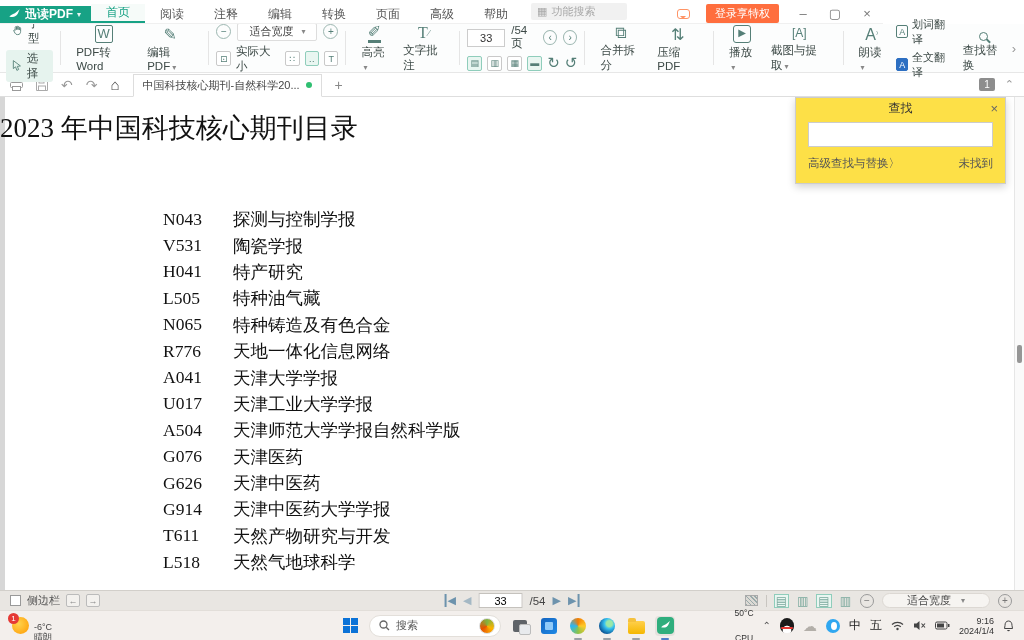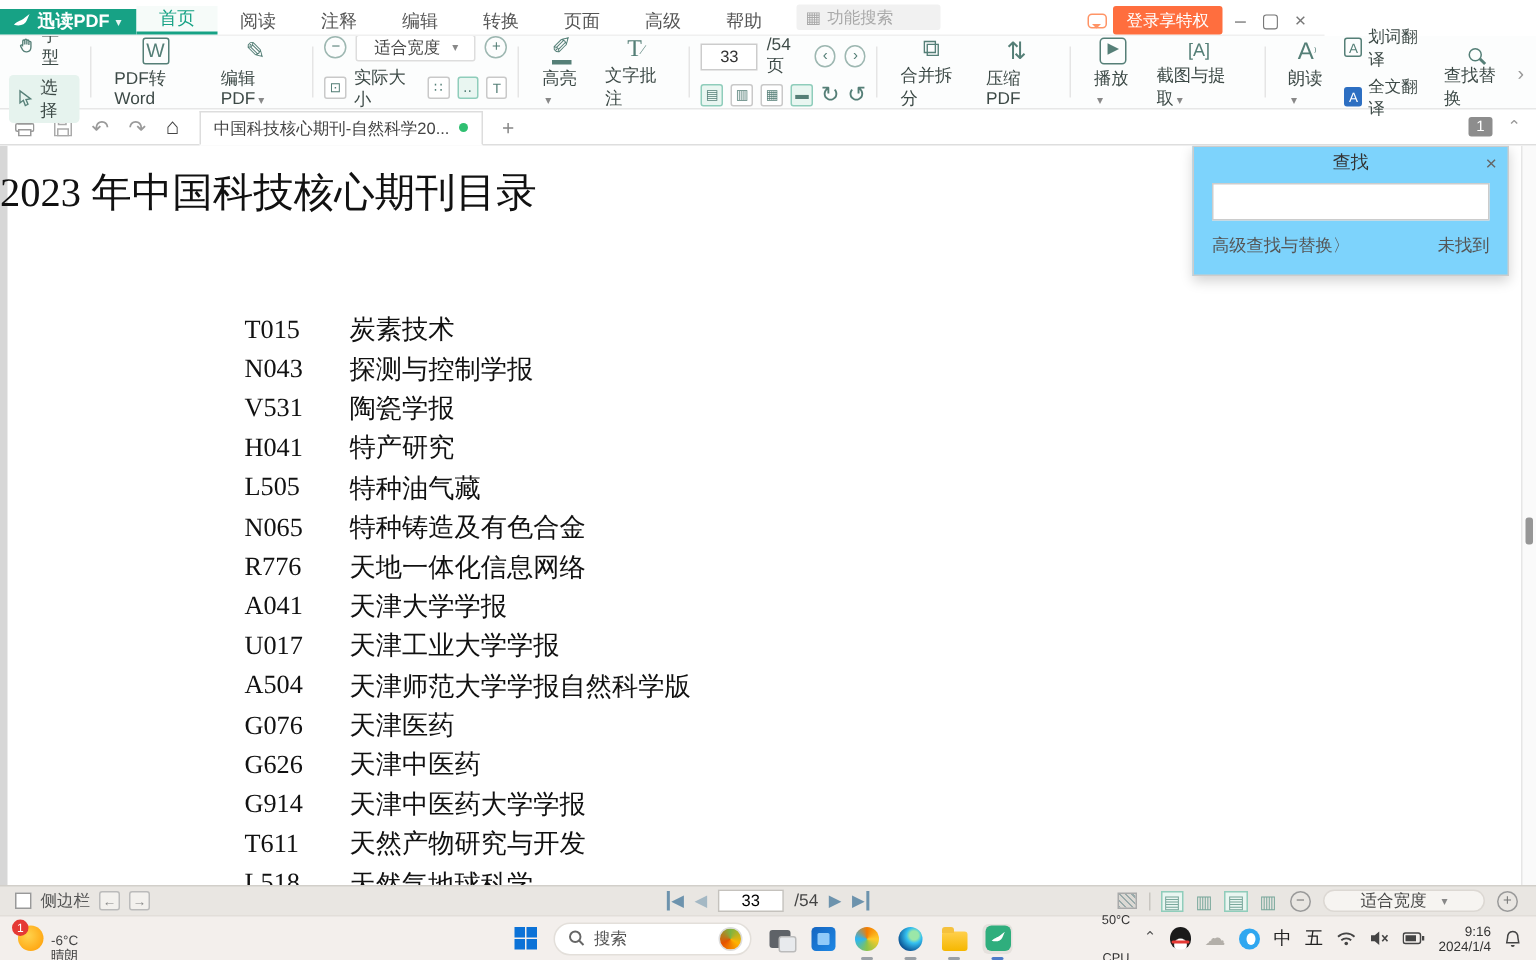--- a/index.html
+++ b/index.html
@@ -6,21 +6,21 @@
   html,body { width:1024px; height:640px; overflow:hidden; }
   body { font-family:"Liberation Sans","DejaVu Sans",sans-serif; font-size:12px; color:#333; background:#fff; position:relative; }
 
   
   .menubar { position:absolute; top:0; left:0; width:883px; height:24px; background:#fff; display:flex; align-items:flex-end; border-bottom:1px solid #f0f0f0; z-index:20; }
   .logo { background:#17a285; color:#fff; display:flex; align-items:center; gap:4px; padding:0 10px 0 8px; font-size:12px; font-weight:bold; }
   .logo .caret { font-size:8px; opacity:.9; }
   .menu-item { display:flex; align-items:center; padding:0 15px; color:#555; font-size:12px; cursor:default; }
   .menu-item.active { color:#17a285; border-bottom:2px solid #17a285; background:#f6fbf9; }
   .fn-search { margin-left:8px; align-self:center; width:96px; height:17px; background:#f1f1f1; border-radius:2px; color:#a9a9a9; font-size:11px; display:flex; align-items:center; gap:4px; padding:0 6px; }
-  .menubar-right { margin-left:auto; display:flex; align-items:center; gap:4px; padding-right:8px; }
+  .menubar-right { margin-left:auto; display:flex; align-items:center; gap:16px; padding-right:8px; }
   .bubble { width:13px; height:10px; border:1.5px solid #ff9466; border-radius:3px; position:relative; }
   .bubble::after { content:""; position:absolute; left:2px; bottom:-4px; border:3px solid transparent; border-top-color:#ff9466; }
   .login-btn { background:#ff6e3e; color:#fff; font-size:11px; padding:2px 9px; border-radius:2px; }
   .winctl { color:#777; font-size:13px; width:16px; text-align:center; }
 
   
   .toolbar { position:absolute; top:24px; left:0; width:1024px; height:49px; background:#fcfdfd; border-bottom:1px solid #e7e7e7; display:flex; align-items:center; padding:0 6px; z-index:15; }
   .tsep { width:1px; height:34px; background:#e5e5e5; margin:0 7px; flex:0 0 1px; }
   .tb-col2 { display:flex; flex-direction:column; justify-content:center; gap:3px; }
   .tool-row { display:flex; align-items:center; gap:5px; padding:1px 6px; border-radius:3px; font-size:11.5px; color:#3d4a47; }
@@ -62,21 +62,21 @@
   .doc { font-family:"Liberation Serif","DejaVu Serif",serif; color:#111; }
   .doc-title1 { position:absolute; top:13px; left:0; width:1010px; text-align:left; font-size:27px; }
   .doc-title2 { position:absolute; top:47px; left:0; width:1010px; text-align:center; font-size:26px; }
   .ybar { position:absolute; top:83px; left:155px; width:703px; height:23px; background:#ffff00; display:flex; align-items:center; font-size:17px; }
   .ybar .c1 { padding-left:8px; width:70px; }
   .tbl { position:absolute; top:109px; left:163px; }
   .trow { height:26.4px; display:flex; align-items:center; font-size:17.5px; }
   .trow .code { width:70px; }
 
   
-  .find-dlg { position:absolute; top:0; left:795px; width:211px; height:87px; background:#7dd3fc; border:1px solid #ccc; box-shadow:0 3px 8px rgba(0,0,0,.18); z-index:30; }
+  .find-dlg { position:absolute; top:0; left:795px; width:211px; height:87px; background:#fde047; border:1px solid #ccc; box-shadow:0 3px 8px rgba(0,0,0,.18); z-index:30; }
   .find-head { height:21px; position:relative; display:flex; align-items:center; justify-content:center; font-size:12px; color:#333; }
   .find-x { position:absolute; right:7px; top:3px; color:#666; font-size:13px; }
   .find-input { display:block; margin:3px auto 0; width:185px; height:25px; border:1px solid #ccc; font-size:12px; padding:0 5px; }
   .find-foot { display:flex; justify-content:space-between; padding:9px 12px 0; font-size:11.5px; color:#555; }
 
   
   .statusbar { position:absolute; top:590px; left:0; width:1024px; height:20px; background:#e9e6e2; border-top:1px solid #d2cfca; display:flex; align-items:center; font-size:11px; color:#555; z-index:20;justify-content:space-between; }
   .sb-left { display:flex; align-items:center; gap:6px; padding-left:10px; }
   .cb { width:11px; height:11px; border:1px solid #999; background:#fff; }
   .sb-btn { width:14px; height:13px; border:1px solid #bbb; background:#f3f1ee; color:#888; font-size:9px; display:inline-flex; align-items:center; justify-content:center; border-radius:2px; }
@@ -306,24 +306,20 @@
 </div>
 
 <div class="content">
   <div class="edge-l"></div>
 
   <div class="doc doc-title1">2023 年中国科技核心期刊目录</div>
 
 
   <div class="doc tbl">
     <div class="trow">
-        <span class="code">T015</span>
-        <span>炭素技术</span>
-      </div>
-    <div class="trow">
         <span class="code">N043</span>
         <span>探测与控制学报</span>
       </div>
     <div class="trow">
         <span class="code">V531</span>
         <span>陶瓷学报</span>
       </div>
     <div class="trow">
         <span class="code">H041</span>
         <span>特产研究</span>

